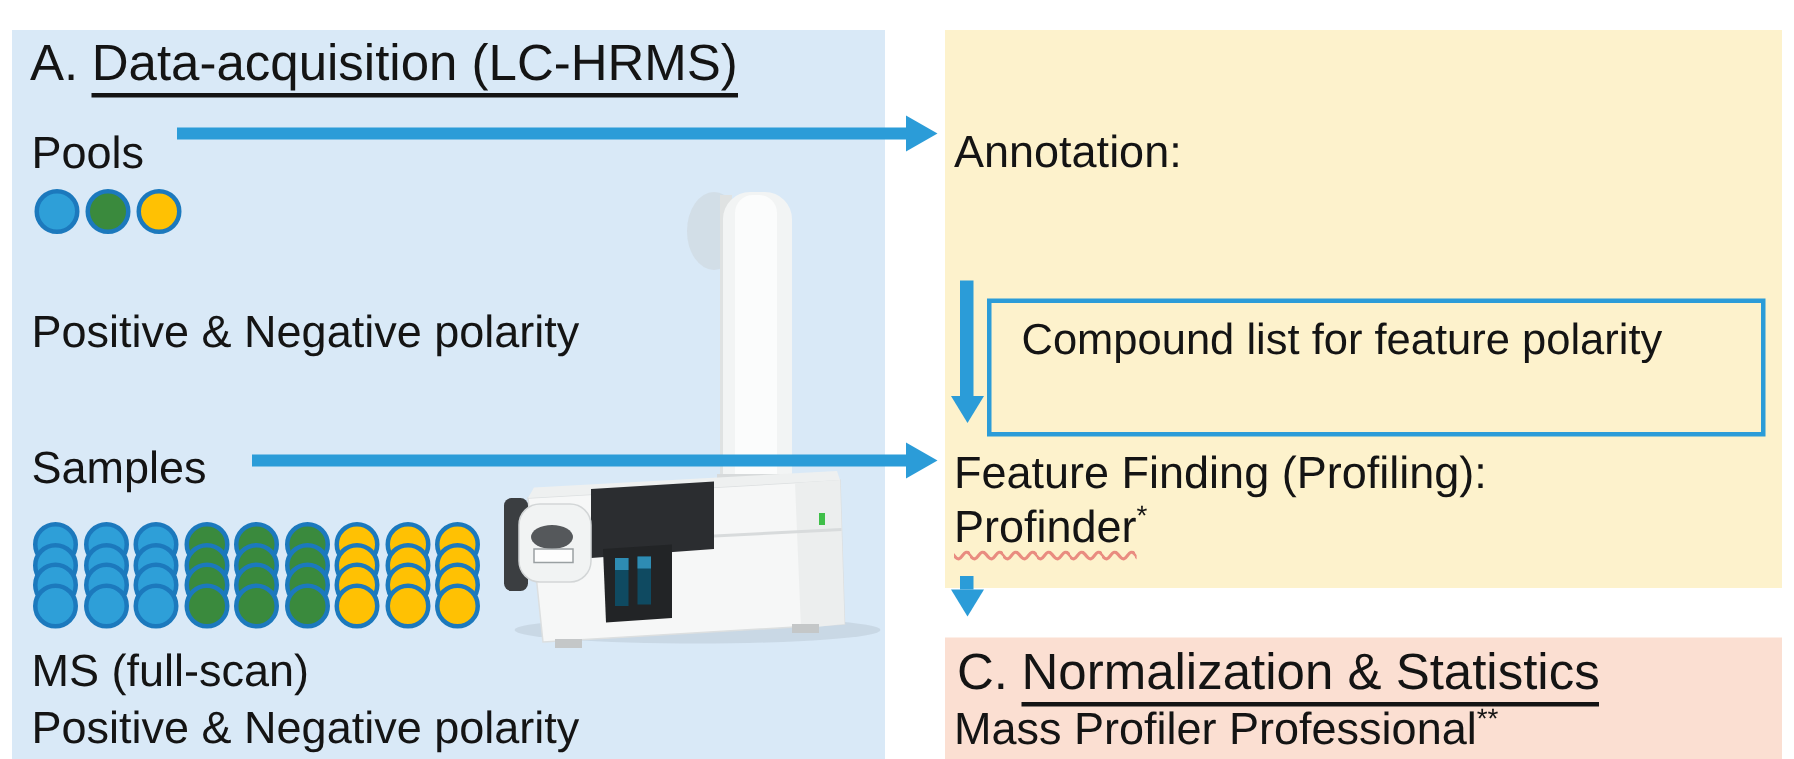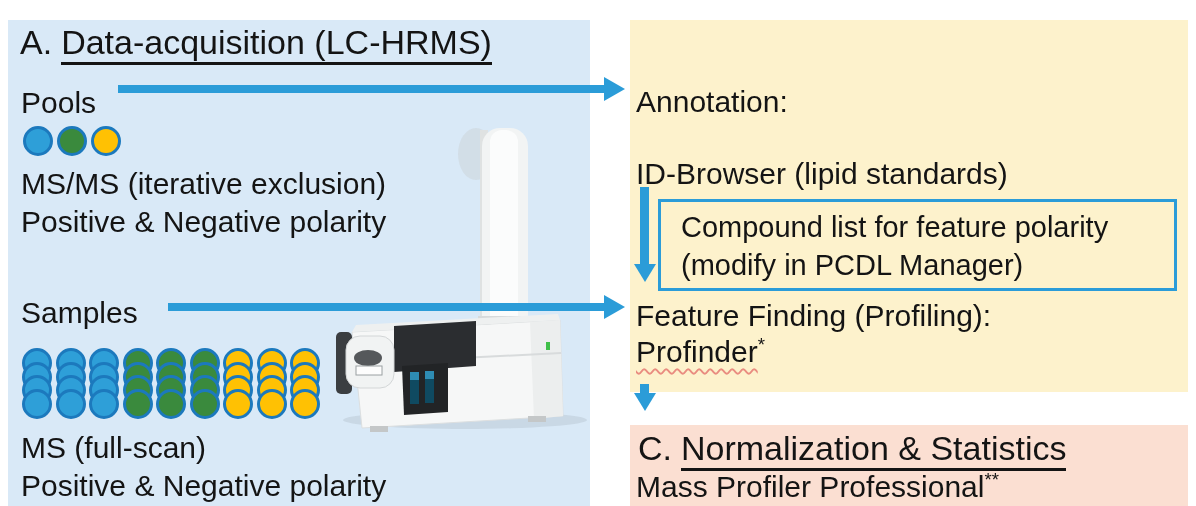--- a/index.html
+++ b/index.html
@@ -68,21 +68,20 @@
     <div class="txt heading" style="left:12px; top:3px;">
       <span class="letter">A.</span><span class="u">Data-acquisition (LC-HRMS)</span>
     </div>
 
     <div class="txt" style="left:13px; top:66px;">Pools</div>
     <div class="dots-row" style="left:15px; top:106px;">
         <div class="circle blue"></div>
         <div class="circle green"></div>
         <div class="circle yellow"></div>
       </div>
-    <div class="txt" style="left:13px; top:147px;">MS/MS (iterative exclusion)</div>
     <div class="txt" style="left:13px; top:185px;">Positive &amp; Negative polarity</div>
 
     <div class="txt" style="left:13px; top:276px;">Samples</div>
     <div class="samples-grid" style="left:14px; top:328px;">
         <div class="sample-col">
           <div class="circle blue" style="top: 0px;"></div>
           <div class="circle blue" style="top: 13.5px;"></div>
           <div class="circle blue" style="top: 27px;"></div>
           <div class="circle blue" style="top: 40.5px;"></div>
         </div>
@@ -134,25 +133,23 @@
           <div class="circle yellow" style="top: 27px;"></div>
           <div class="circle yellow" style="top: 40.5px;"></div>
         </div>
       </div>
     <div class="txt" style="left:13px; top:411px;">MS (full-scan)</div>
     <div class="txt" style="left:13px; top:449px;">Positive &amp; Negative polarity</div>
   </div>
 
   <div class="panel" id="panel-b">
     <div class="txt" style="left:6px; top:65px;">Annotation:</div>
-    <div class="txt" style="left:6px; top:137px;">ID-Browser (lipid standards)</div>
 
     <div class="compound-box">
       <div class="line" style="top:11px;">Compound list for feature polarity</div>
-      <div class="line" style="top:49px;">(modify in PCDL Manager)</div>
     </div>
 
     <div class="txt" style="left:6px; top:315px;">
       <span class="wavy">Profinder</span><sup class="note">*</sup>
     </div>
     <div class="txt" style="left:6px; top:279px;">Feature Finding (Profiling):</div>
   </div>
 
   <div class="panel" id="panel-c">
     <div class="txt heading" style="left:8px; top:4px;">

